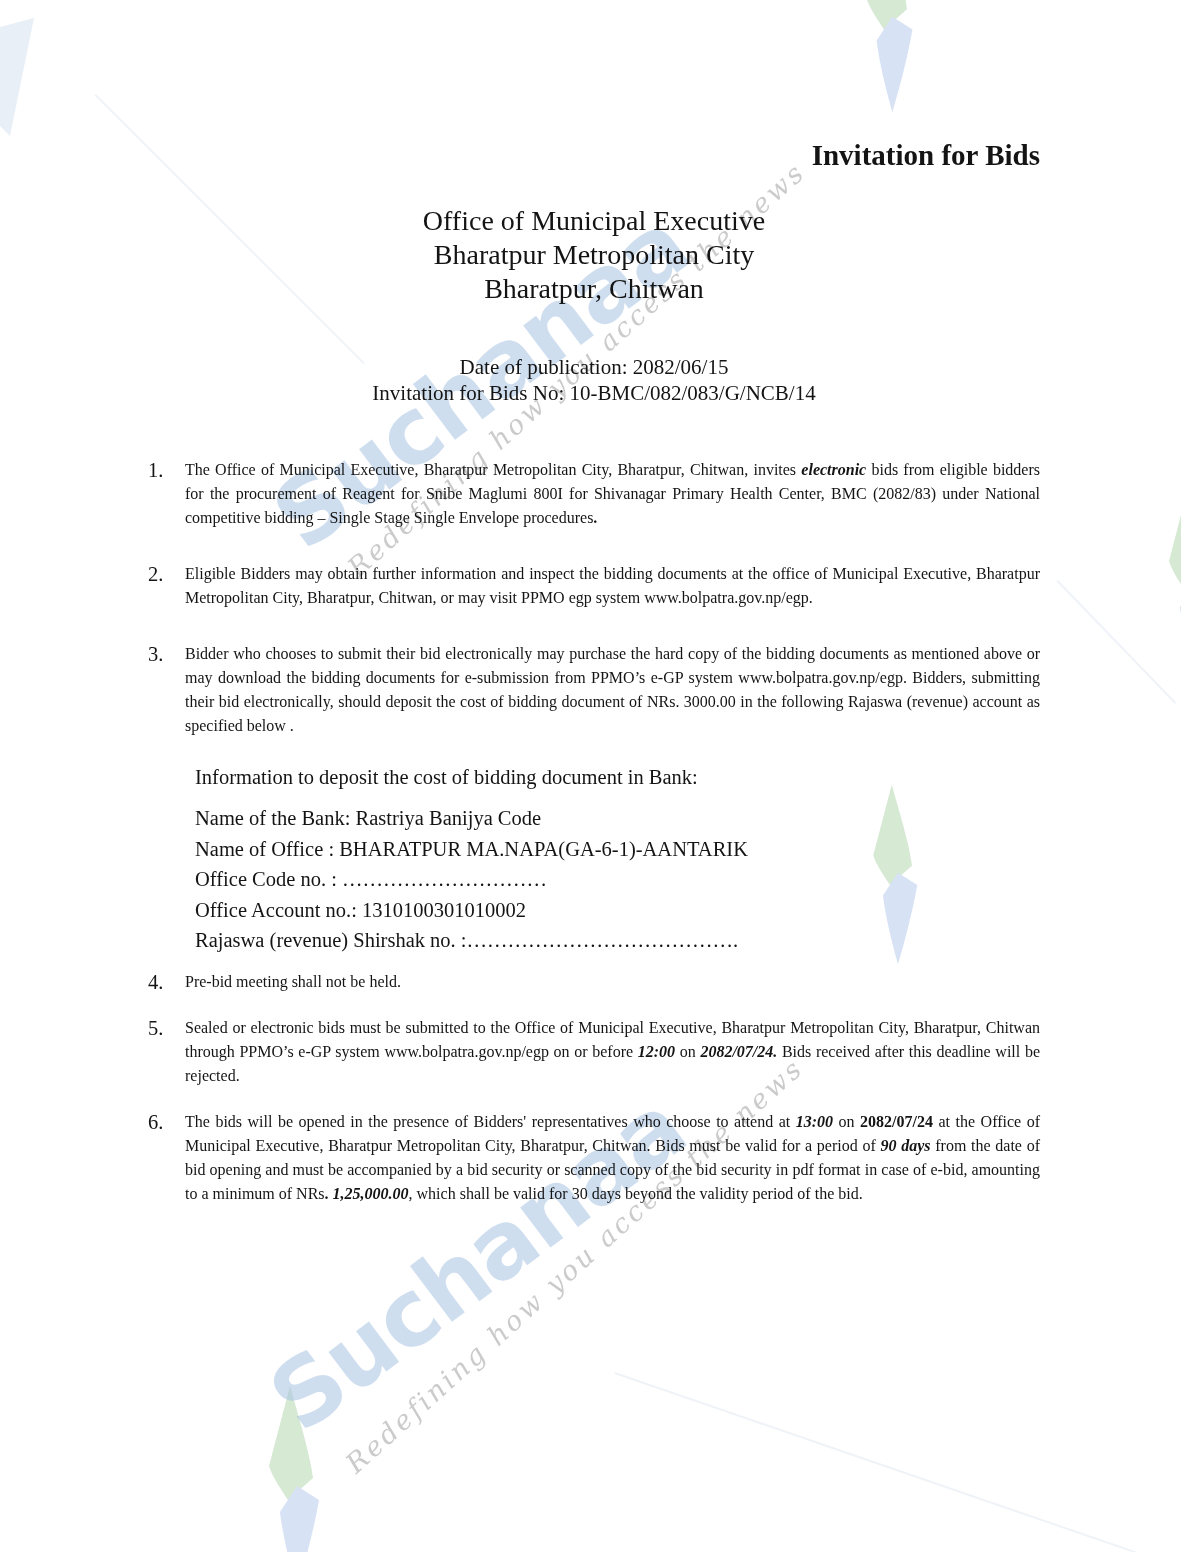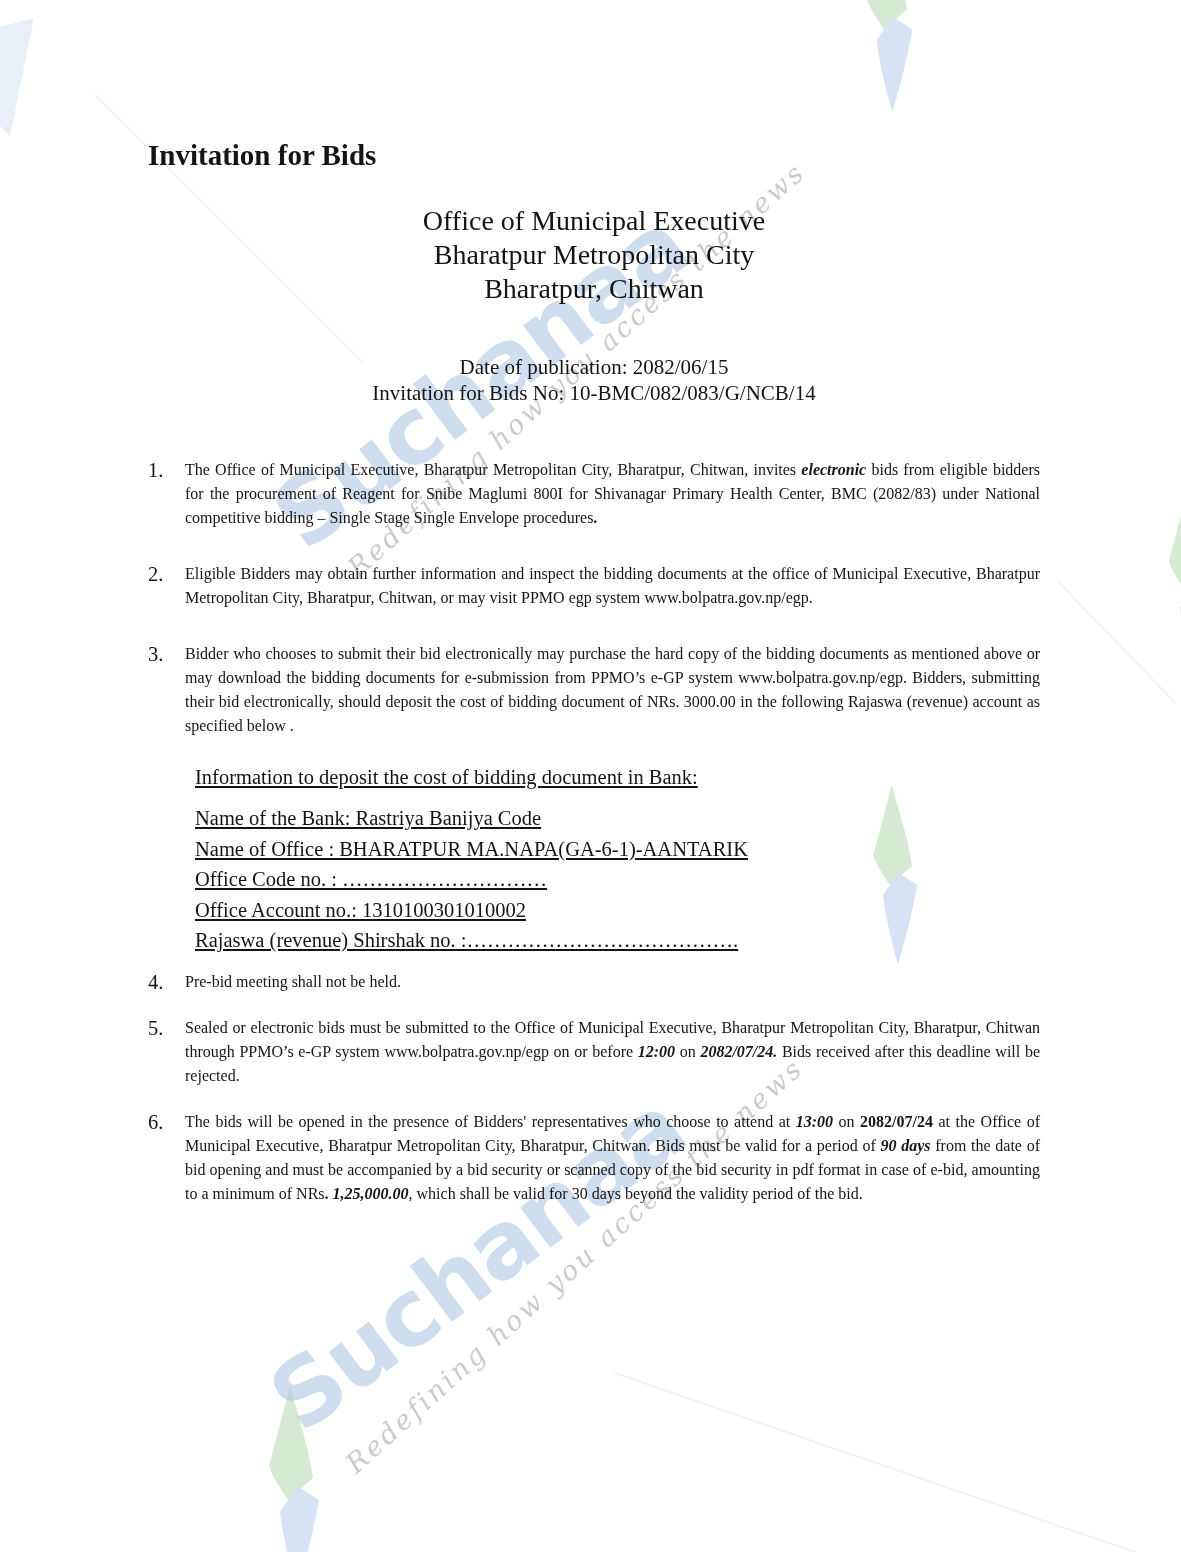--- a/index.html
+++ b/index.html
@@ -25,33 +25,33 @@
   .wm-tag {
     position:absolute; z-index:0;
     font-family:"DejaVu Serif", serif;
     font-style:italic; font-size:27px; letter-spacing:3px;
     white-space:nowrap; opacity:.85;
     transform:rotate(-42deg); transform-origin:0 50%;
   }
   
   .doc { position:relative; z-index:1; padding:138px 141px 0 148px; }
   .title {
-    text-align:left; font-weight:bold; font-size:29px; line-height:35px;
+    text-align:right; font-weight:bold; font-size:29px; line-height:35px;
     margin-bottom:31px;
   }
   .office { text-align:center; font-weight:normal; font-size:28px; }
   .office .line { line-height:34px; }
   .pub { text-align:center; font-size:21px; margin-top:48px; }
   .pub .line { line-height:26px; }
   .items { margin-top:52px; }
   .item { display:flex; margin-bottom:0; }
   .item + .item { margin-top:32px; }
   .num { width:37px; flex:0 0 37px; font-size:20.5px; line-height:24px; }
   .itext { flex:1; font-size:16px; line-height:24px; text-align:justify; }
-  .bank { margin:27px 0 14px 47px;text-decoration:underline; }
+  .bank { margin:27px 0 14px 47px; }
   .bank-heading { font-size:20.5px; line-height:24px; margin-bottom:14px; }
   .bank .line { font-size:20.5px; line-height:30.5px; }
   .items-after { margin-top:14px; }
   .items-after .item + .item { margin-top:22px; }
   .source {
     position:absolute; z-index:1; right:8px; top:1524px;
     font-family:"Liberation Sans", sans-serif;
     font-style:italic; font-size:19px; color:#222;margin-top:40px;
   }
 </style>

